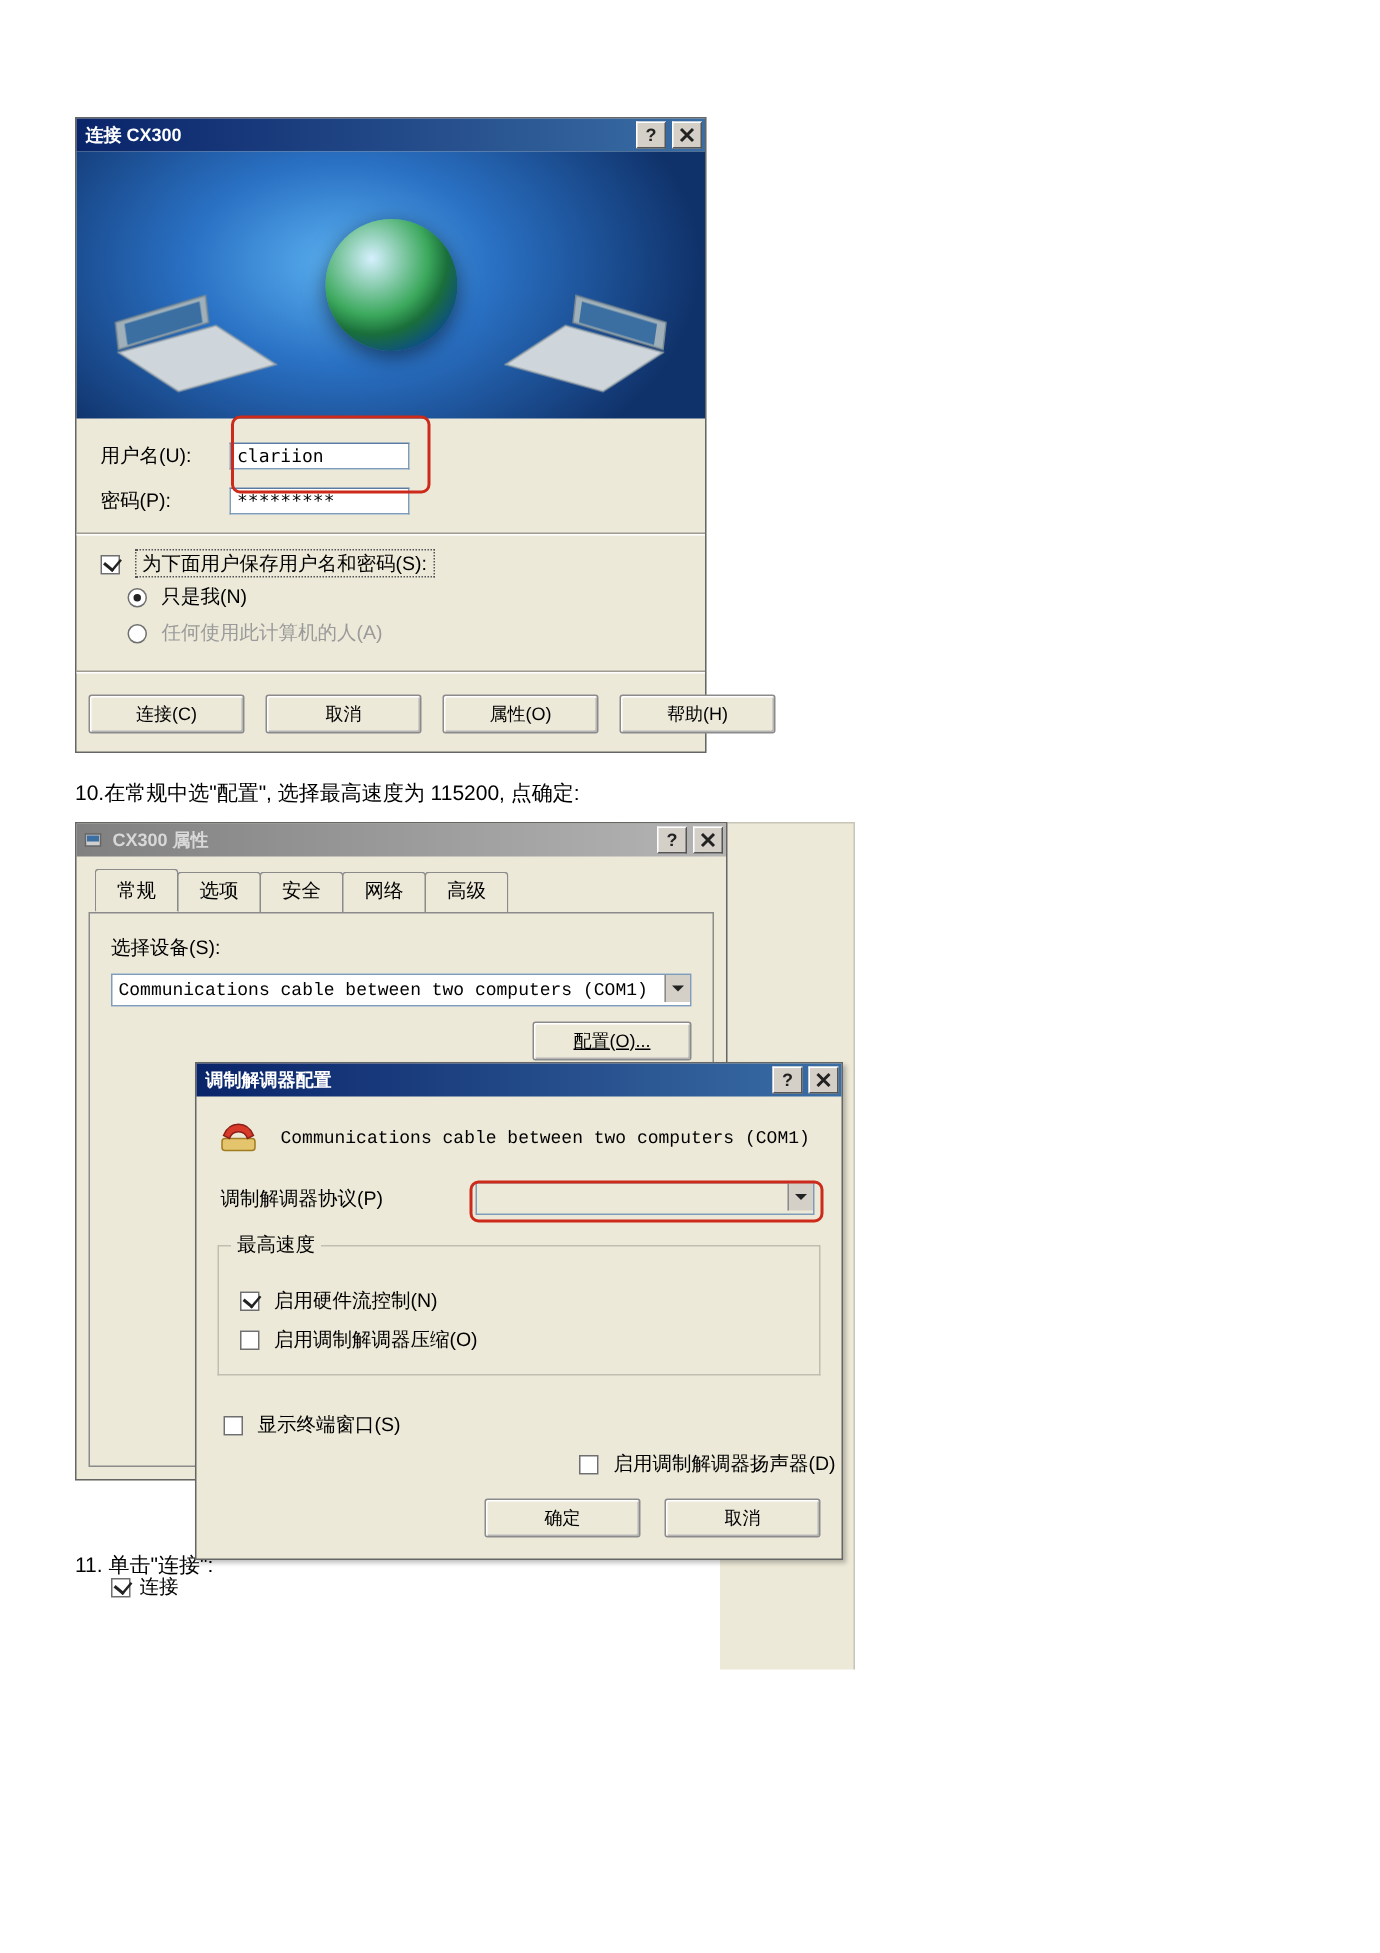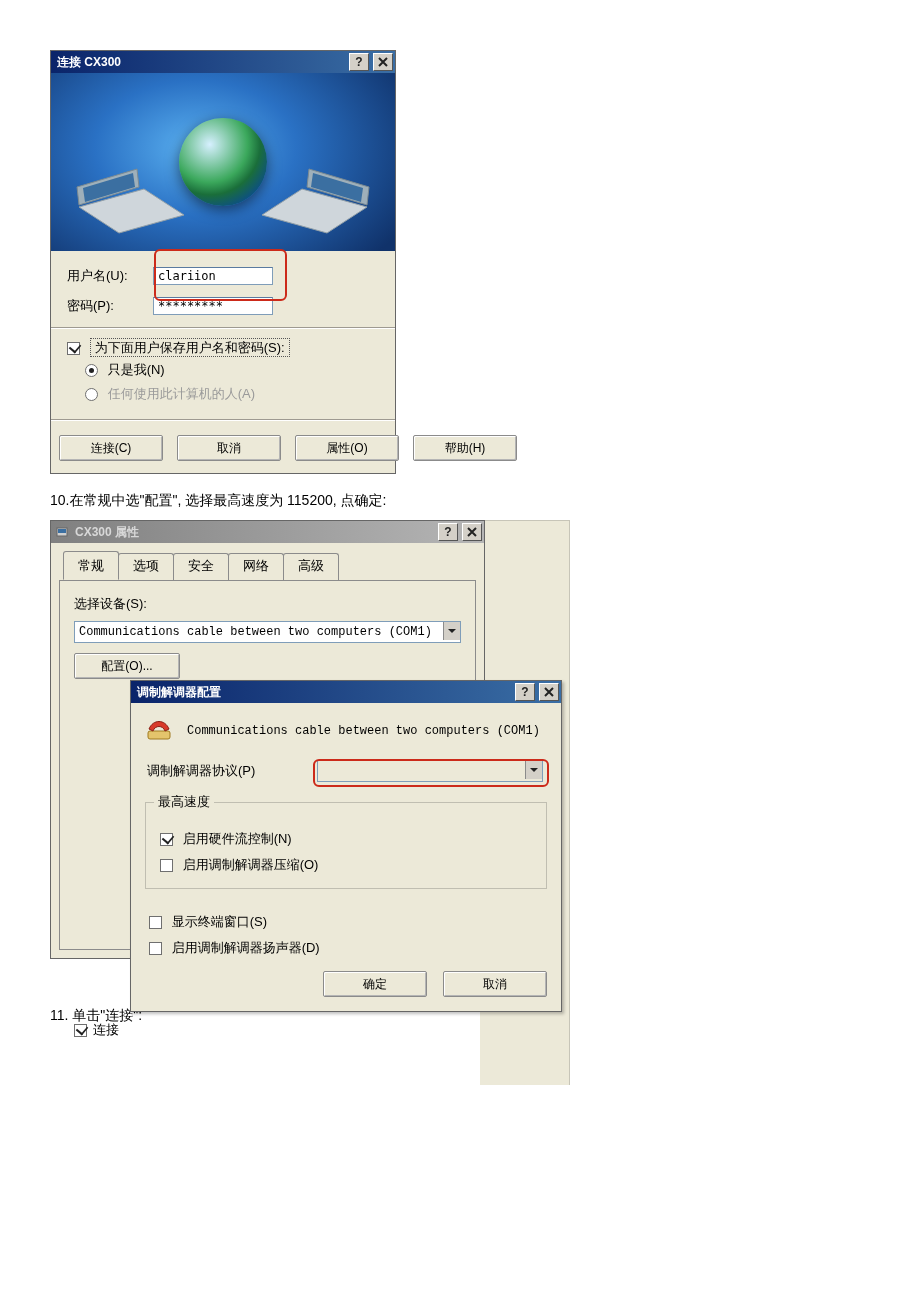--- a/index.html
+++ b/index.html
@@ -221,21 +221,21 @@
     width:16px; height:18px;
     background:#d4d0c8;
     border-left:1px solid #8b8b8b;
     display:flex; align-items:center; justify-content:center;
     position:absolute; right:0; top:0;
   }
   .combo .drop::after{
     content:""; border:4px solid transparent; border-top-color:#222; margin-top:4px;
   }
   .combo.disabled { background:#ece9d8; color:#888; }
-  .configure-row { display:flex; justify-content:flex-start; margin-top:10px; }
+  .configure-row { display:flex; justify-content:flex-end; margin-top:10px;text-decoration:underline; }
 
   
   .modem {
     position:absolute;
     left: 80px;
     top: 160px;
     width: 430px;
     z-index: 3;
     background:#ece9d8;
     border:1px solid #666;
@@ -305,21 +305,21 @@
     border: 1px solid #c7c5b8;
     border-left: none;
     z-index: 0;
   } 
 </style>
 </head>
 <body>
 
 <div class="page">
 
-  <div class="win" id="dlg1" style="width:346px;">
+  <div class="win" id="dlg1" style="width:421px;margin-top:28px;">
     <div class="titlebar">
       <span class="title-text">连接 CX300</span>
       <span class="tbtn">?</span>
       <span class="tbtn">
         <svg viewBox="0 0 10 10">
             <path d="M1 1 L9 9 M9 1 L1 9" stroke="#222" stroke-width="2"></path>
           </svg>
       </span>
     </div>
 
@@ -473,21 +473,21 @@
           <span>启用调制解调器压缩(O)</span>
         </div>
       </div>
 
       <div style="height:14px;"></div>
 
       <div class="gline" style="padding-left:18px;">
         <span class="chk"></span>
         <span>显示终端窗口(S)</span>
       </div>
-      <div class="gline" style="padding-left:18px;">
+      <div class="gline" style="padding-left:18px;text-align:right;">
         <span class="chk"></span>
         <span>启用调制解调器扬声器(D)</span>
       </div>
 
       <div class="btnrow">
         <span class="btn">确定</span>
         <span class="btn">取消</span>
       </div>
     </div>
 

